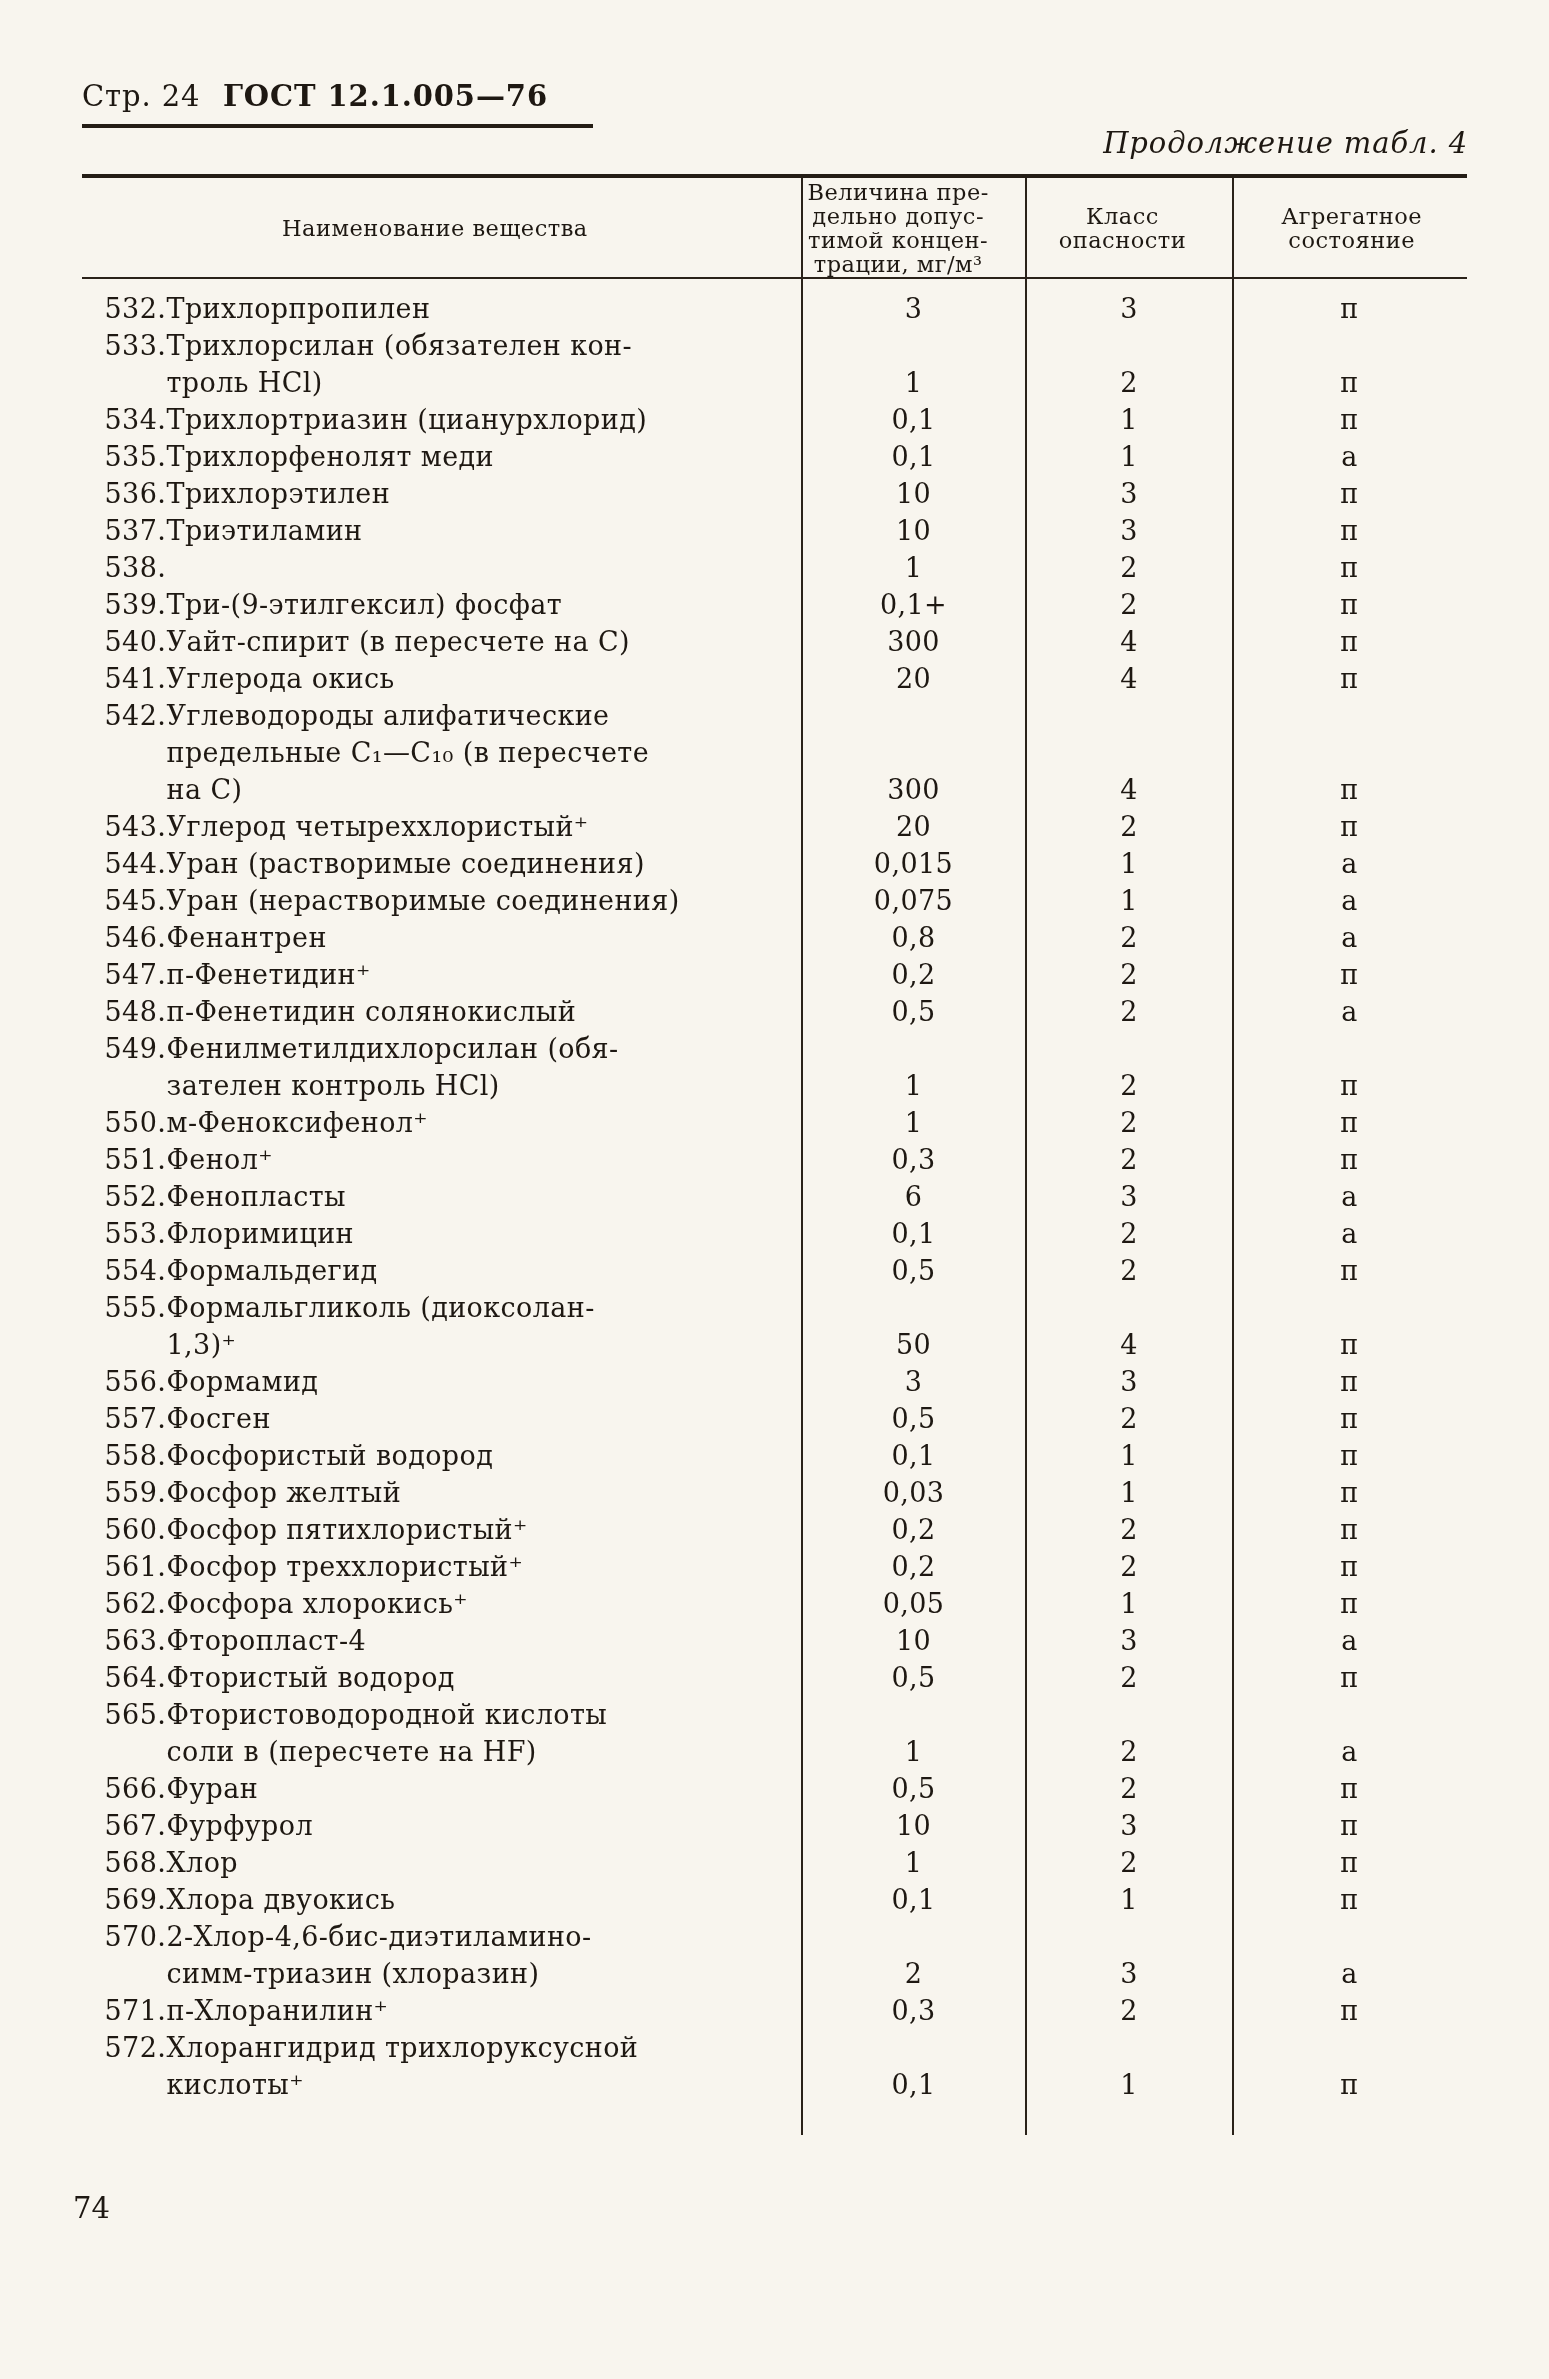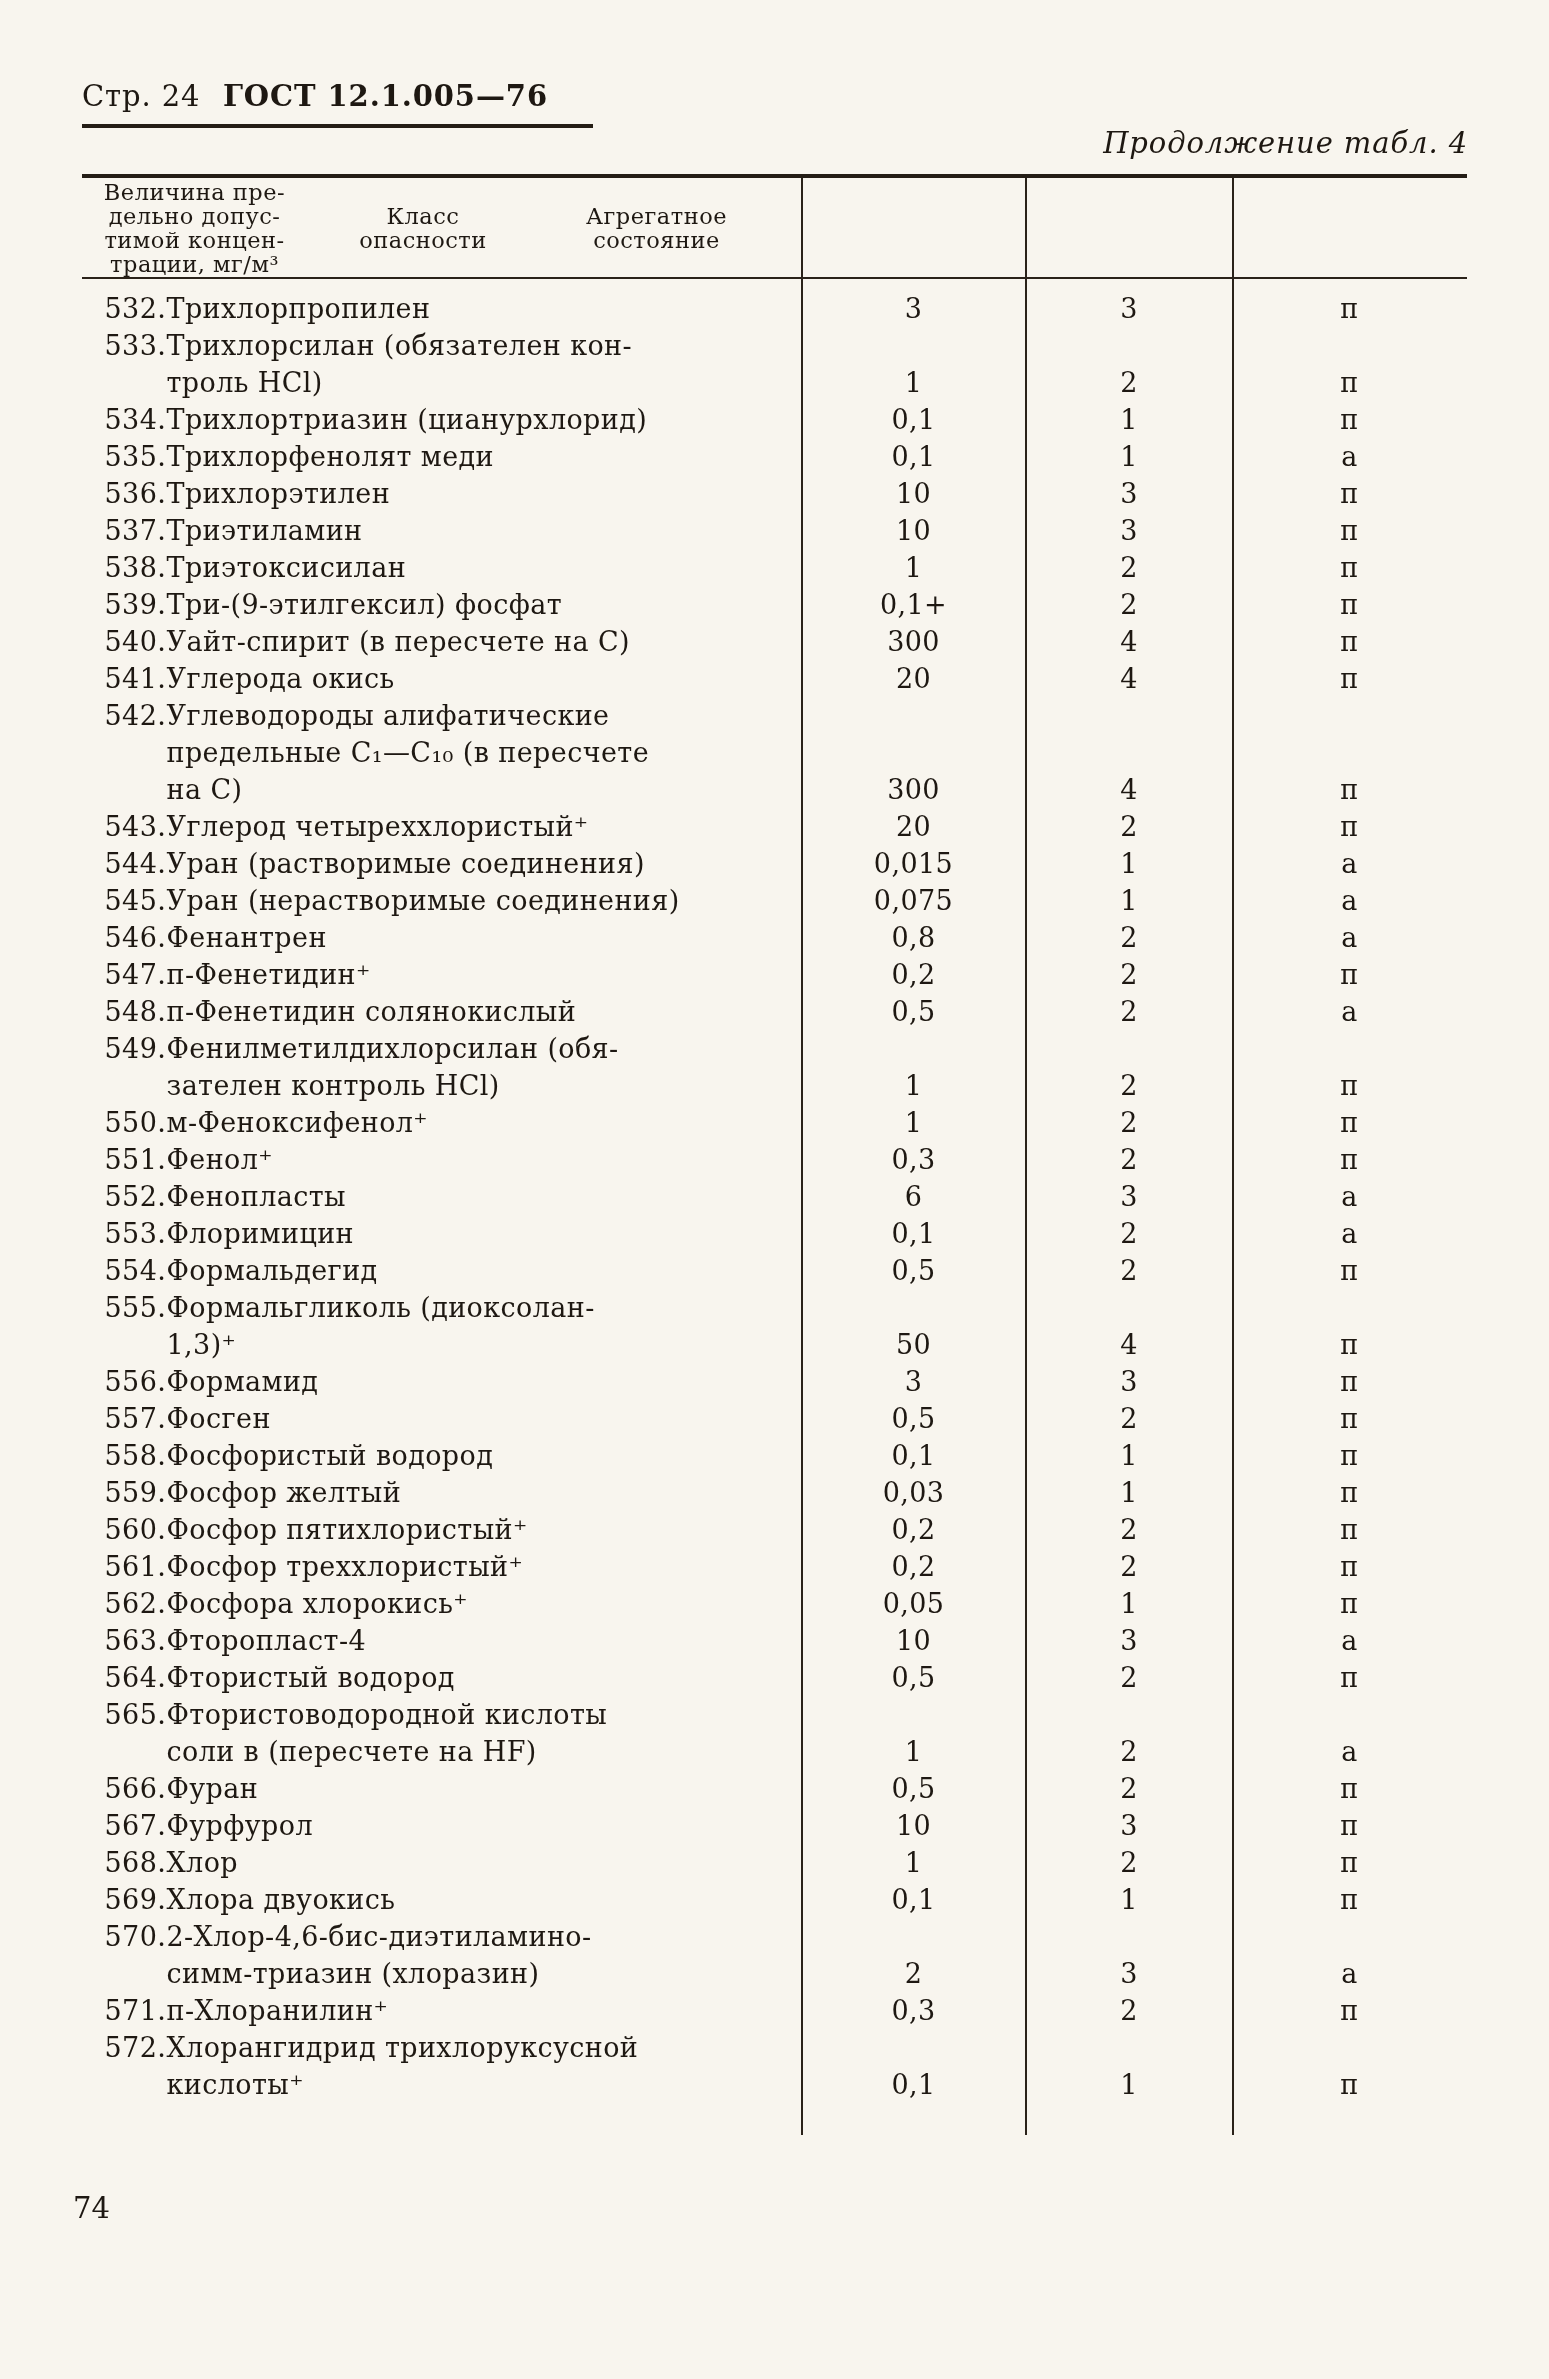--- a/index.html
+++ b/index.html
@@ -60,20 +60,21 @@
   <div class="head-rule"></div>
 
   <div class="continuation">Продолжение табл. 4</div>
 
   <div class="table">
     <div class="vline vline1"></div>
     <div class="vline vline2"></div>
     <div class="vline vline3"></div>
 
     <div class="thead">
+      <div class="hcell h-name">Наименование вещества</div>
       <div class="hcell h-conc">Величина пре-
 дельно допус-
 тимой концен-
 трации, мг/м³</div>
       <div class="hcell h-class">Класс
 опасности</div>
       <div class="hcell h-state">Агрегатное
 состояние</div>
     </div>
 
@@ -129,21 +130,20 @@
             <span class="num">537.</span>
             <span class="nm">Триэтиламин</span>
           </div>
           <div class="cell val-cell conc-cell">10</div>
           <div class="cell val-cell class-cell">3</div>
           <div class="cell val-cell state-cell">п</div>
         </div>
         <div class="trow">
           <div class="cell name-cell">
             <span class="num">538.</span>
-            <span class="nm">Триэтоксисилан</span>
           </div>
           <div class="cell val-cell conc-cell">1</div>
           <div class="cell val-cell class-cell">2</div>
           <div class="cell val-cell state-cell">п</div>
         </div>
         <div class="trow">
           <div class="cell name-cell">
             <span class="num">539.</span>
             <span class="nm">Три-(9-этилгексил) фосфат</span>
           </div>

